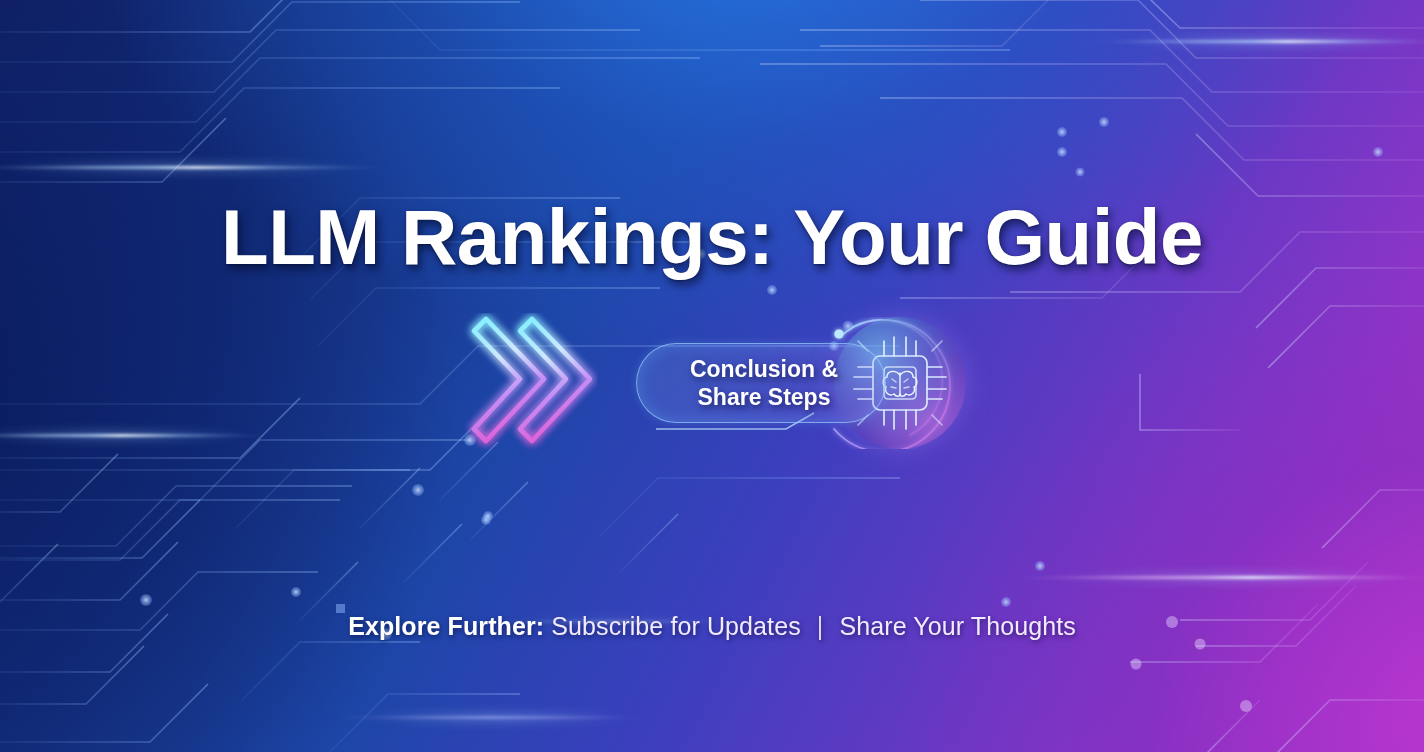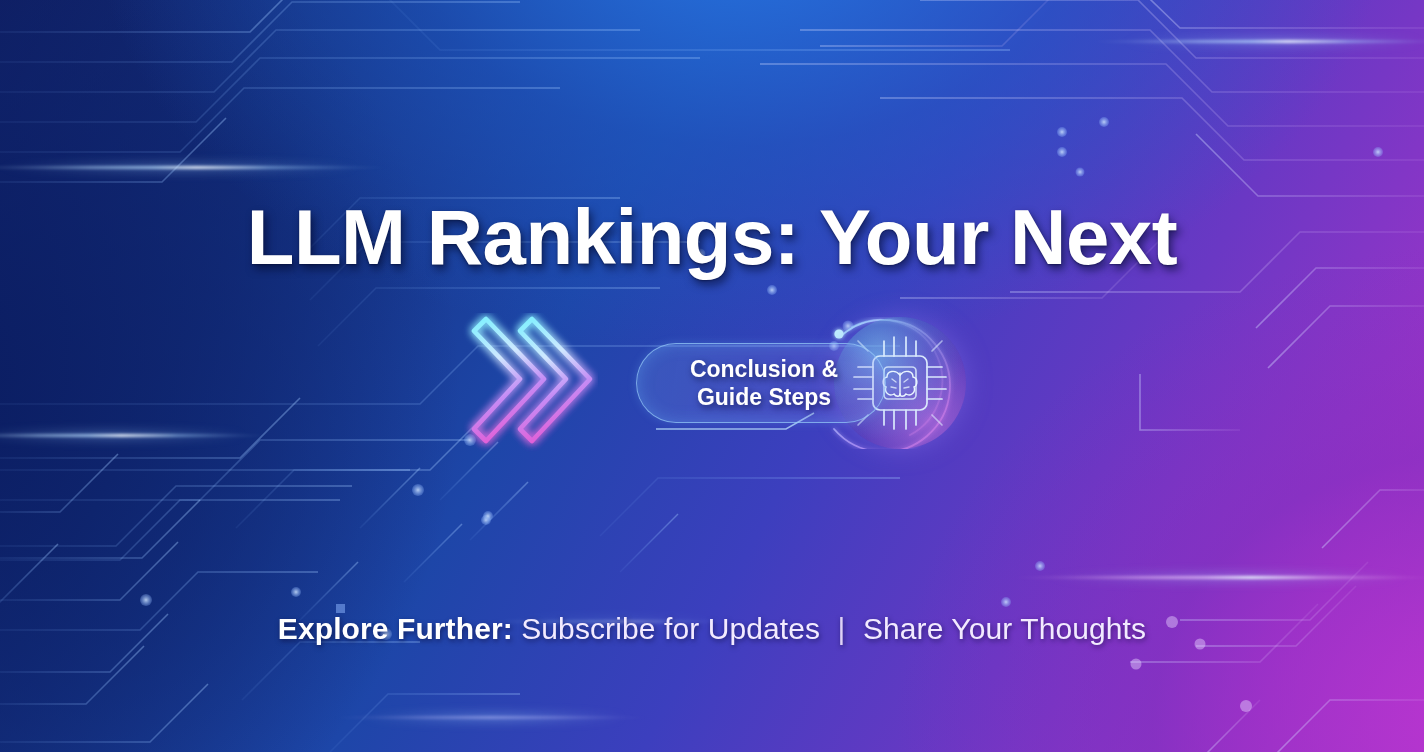--- a/index.html
+++ b/index.html
@@ -54,21 +54,21 @@
                 text-shadow:2px 3px 6px rgba(6,12,50,.6); padding-left:6px; }
 
   .sphere { position:absolute; right:0; top:0; width:132px; height:132px; border-radius:50%;
             background:
               radial-gradient(circle at 34% 28%, rgba(120,200,240,.62) 0%, rgba(96,140,220,.34) 38%, rgba(0,0,0,0) 66%),
               radial-gradient(circle at 72% 78%, rgba(215,120,230,.55) 0%, rgba(150,70,200,.26) 48%, rgba(0,0,0,0) 74%),
               radial-gradient(circle at 50% 50%, rgba(96,110,205,.4) 0%, rgba(70,70,160,.18) 70%, rgba(0,0,0,0) 100%);
             box-shadow:0 0 26px rgba(150,120,240,.38); }
 
   .footer { position:absolute; left:0; right:0; top:612px; text-align:center; color:#f2eaff;
-            font-size:30px; letter-spacing:.1px; text-shadow:1px 2px 5px rgba(10,8,45,.55); }
+            font-size:25px; letter-spacing:.1px; text-shadow:1px 2px 5px rgba(10,8,45,.55); }
   .footer b { font-weight:700; color:#fff; }
   .sep { display:inline-block; margin:0 9px; color:#ded2f5; font-weight:300; }
 </style>
 </head>
 <body>
 
 <div id="stage">
 
   <svg class="bgsvg" viewBox="0 0 1424 752">
     <defs>
@@ -211,21 +211,21 @@
   <div class="streak s1"></div>
   <div class="streak s2"></div>
   <div class="streak s3"></div>
   <div class="streak s4"></div>
   <div class="streak s5"></div>
   <div class="streak s6"></div>
 
   <div id="content">
 
     <h1 class="title">
-      <span class="l1">LLM Rankings: Your Next</span>
+      <span class="l1">LLM Rankings: Your Guide</span>
     </h1>
 
     <div class="badgerow">
 
       <div class="chev">
         <svg viewBox="0 0 140 140" width="140" height="140">
           <defs>
             <linearGradient id="cg" x1="0" y1="0" x2="0.25" y2="1">
               <stop offset="0" stop-color="#7ff0ff"></stop>
               <stop offset="38%" stop-color="#cfe8ff"></stop>
@@ -292,21 +292,21 @@
               <path d="M66 58 C61 52 53 54 53 60 C48 61 48 68 52 70 C50 75 55 80 60 77 C62 80 66 80 66 77"></path>
               <path d="M66 58 C71 52 79 54 79 60 C84 61 84 68 80 70 C82 75 77 80 72 77 C70 80 66 80 66 77"></path>
               <path d="M58 62 L62 65 M74 62 L70 65 M57 70 L62 71 M75 70 L70 71" opacity=".75"></path>
             </g>
           </svg>
         </div>
 
         <div class="pill">
           <div class="pill-label">
             <span>Conclusion &amp;</span><br>
-            <span>Guide Steps</span>
+            <span>Share Steps</span>
           </div>
         </div>
       </div>
     </div>
 
     <div class="footer">
       <b>Explore Further:</b>
       <span>Subscribe for Updates</span>
       <span class="sep">|</span>
       <span>Share Your Thoughts</span>

